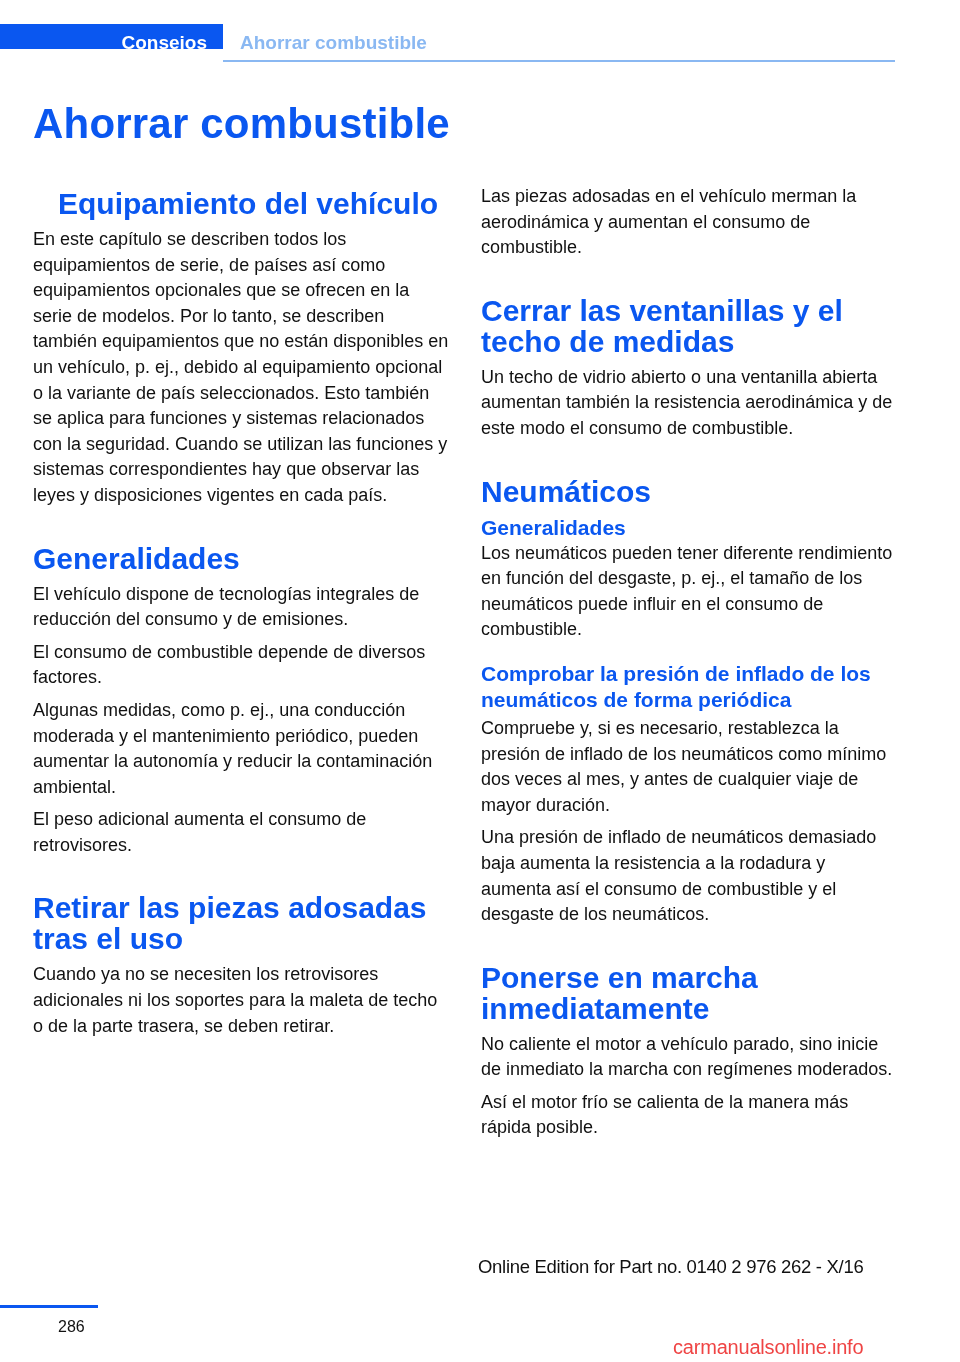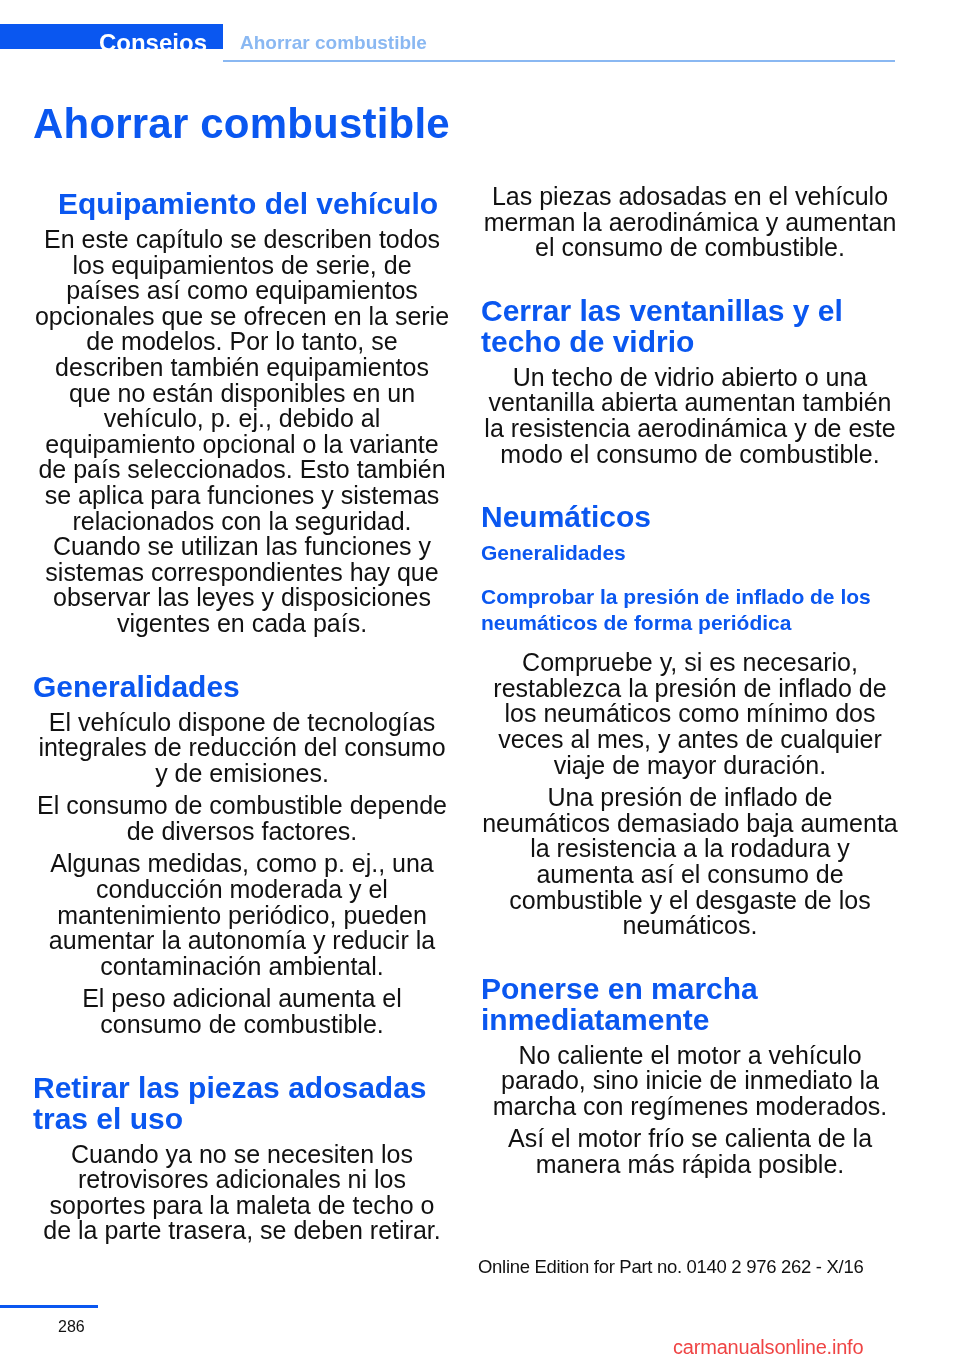--- a/index.html
+++ b/index.html
@@ -1,31 +1,31 @@
 <!DOCTYPE html>
 <html><head>
 <meta charset="utf-8">
 <style>
   html, body { margin:0; padding:0; background:#ffffff; }
   body { width:960px; height:1362px; position:relative; overflow:hidden;
          font-family:"Liberation Sans", "DejaVu Sans", sans-serif; color:#111; }
   .hdr-tab { position:absolute; left:0; top:24px; width:223px; height:25px; background:#0a57f0;
-             color:#fff; font-weight:bold; font-size:24px; line-height:38px; text-align:right;
+             color:#fff; font-weight:bold; font-size:19px; line-height:38px; text-align:right;
              box-sizing:border-box; padding-right:16px; }
   .hdr-crumb { position:absolute; left:240px; top:24px; height:38px; line-height:38px;
                color:#8ab8f2; font-weight:bold; font-size:19px; }
   .hdr-line { position:absolute; left:223px; top:60px; width:672px; height:2px; background:#8ab8f2; }
   .page-title { position:absolute; left:33px; top:96px; margin:0; font-size:42px; font-weight:bold;
                 color:#0a57f0; letter-spacing:0.2px; line-height:56px; }
   .col { position:absolute; top:184px; width:418px; }
   .col.left { left:33px; }
   .col.right { left:481px; }
   h2 { margin:0; color:#0a57f0; font-weight:bold; font-size:30px; line-height:31px; }
   h3 { margin:0; color:#0a57f0; font-weight:bold; font-size:21px; line-height:26px; }
-  p { margin:0 0 7px 0; font-size:25px; line-height:25.6px; color:#111;text-align:center; }
+  p { margin:0 0 7px 0; font-size:18px; line-height:25.6px; color:#111; }
   .gap-h2 { margin-top:34px; margin-bottom:8px; }
   .first-h2 { margin-top:4px; margin-bottom:8px;margin-left:25px; }
   .foot-line { position:absolute; left:0; top:1305px; width:98px; height:3px; background:#0a57f0; }
   .page-num { position:absolute; left:58px; top:1318px; font-size:16px; color:#111; }
   .foot-text { position:absolute; left:478px; top:1256px; font-size:18.5px; color:#111; letter-spacing:-0.3px; }
   .watermark { position:absolute; left:673px; top:1336px; font-size:20px; color:#ef4444; letter-spacing:-0.2px; }
 </style>
 </head>
 <body>
 
@@ -40,40 +40,41 @@
     <h2 class="first-h2">Equipamiento del vehículo</h2>
     <p style="hyphens:auto;" lang="es">En este capítulo se describen todos los equipamientos de serie, de países así como equipamientos opcionales que se ofrecen en la serie de modelos. Por lo tanto, se describen también equipamientos que no están disponibles en un vehículo, p. ej., debido al equipamiento opcional o la variante de país seleccionados. Esto también se aplica para funciones y sistemas relacionados con la seguridad. Cuando se utilizan las funciones y sistemas correspondientes hay que observar las leyes y disposiciones vigentes en cada país.</p>
   </section>
   <section>
     <h2 class="gap-h2">Generalidades</h2>
     <p>El vehículo dispone de tecnologías integrales de reducción del consumo y de emisiones.</p>
     <p>El consumo de combustible depende de diversos factores.</p>
     <p>Algunas medidas, como p. ej., una conducción moderada y el mantenimiento periódico, pueden aumentar la autonomía y reducir la contaminación ambiental.</p>
   </section>
   <section>
-    <p>El peso adicional aumenta el consumo de combustible.</p>
+    <p>El peso adicional aumenta el consumo de retrovisores.</p>
   </section>
   <section>
     <h2 class="gap-h2">Retirar las piezas adosadas tras el uso</h2>
     <p>Cuando ya no se necesiten los retrovisores adicionales ni los soportes para la maleta de techo o de la parte trasera, se deben retirar.</p>
   </section>
 </div>
 
 <div class="col right">
   <section>
     <p>Las piezas adosadas en el vehículo merman la aerodinámica y aumentan el consumo de combustible.</p>
   </section>
   <section>
-    <h2 class="gap-h2">Cerrar las ventanillas y el techo de vidrio</h2>
+    <h2 class="gap-h2">Cerrar las ventanillas y el techo de medidas</h2>
     <p>Un techo de vidrio abierto o una ventanilla abierta aumentan también la resistencia aerodinámica y de este modo el consumo de combustible.</p>
   </section>
   <section>
     <h2 class="gap-h2" style="">Neumáticos</h2>
     <h3>Generalidades</h3>
-    <h3 style="margin-top:18px;margin-bottom:14px;">Comprobar la presión de inflado de los neumáticos de forma periódica</h3>
+    <p>Los neumáticos pueden tener diferente rendimiento en función del desgaste, p. ej., el tamaño de los neumáticos puede influir en el consumo de combustible.</p>
+    <h3 style="margin-top:18px;margin-bottom:3px;">Comprobar la presión de inflado de los neumáticos de forma periódica</h3>
     <p>Compruebe y, si es necesario, restablezca la presión de inflado de los neumáticos como mínimo dos veces al mes, y antes de cualquier viaje de mayor duración.</p>
     <p>Una presión de inflado de neumáticos demasiado baja aumenta la resistencia a la rodadura y aumenta así el consumo de combustible y el desgaste de los neumáticos.</p>
   </section>
   <section>
     <h2 class="gap-h2">Ponerse en marcha inmediatamente</h2>
     <p>No caliente el motor a vehículo parado, sino inicie de inmediato la marcha con regímenes moderados.</p>
     <p>Así el motor frío se calienta de la manera más rápida posible.</p>
   </section>
 </div>
 

